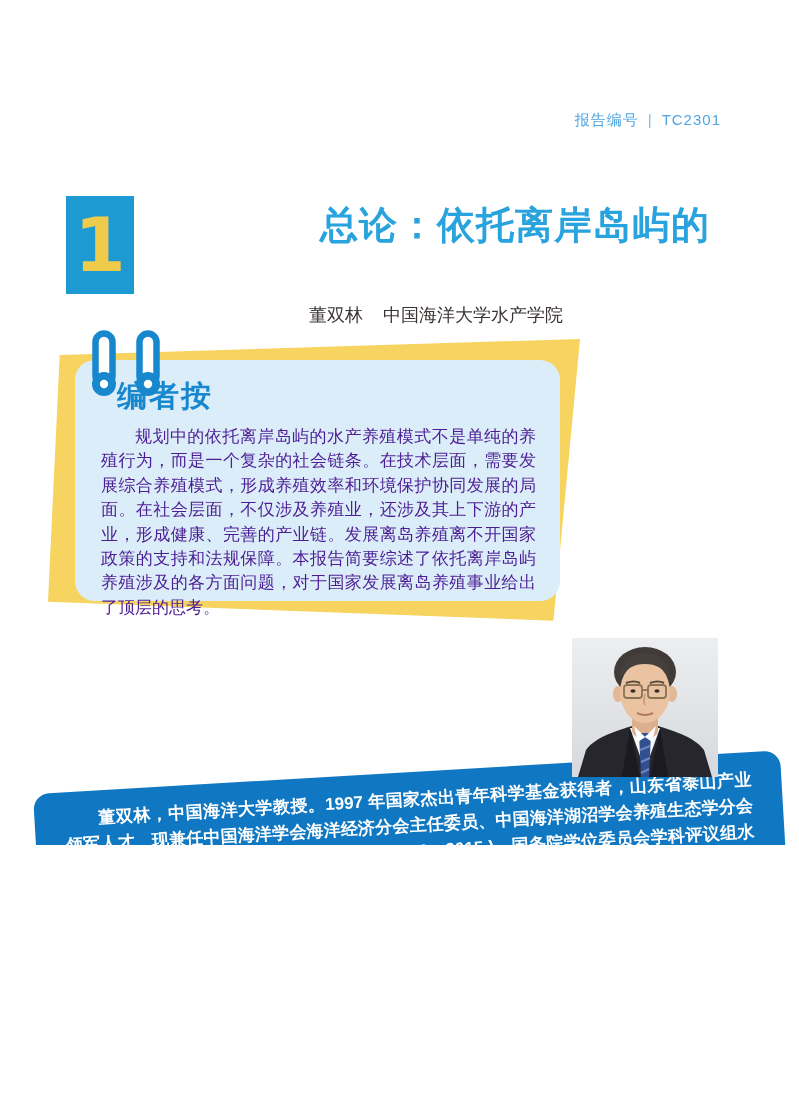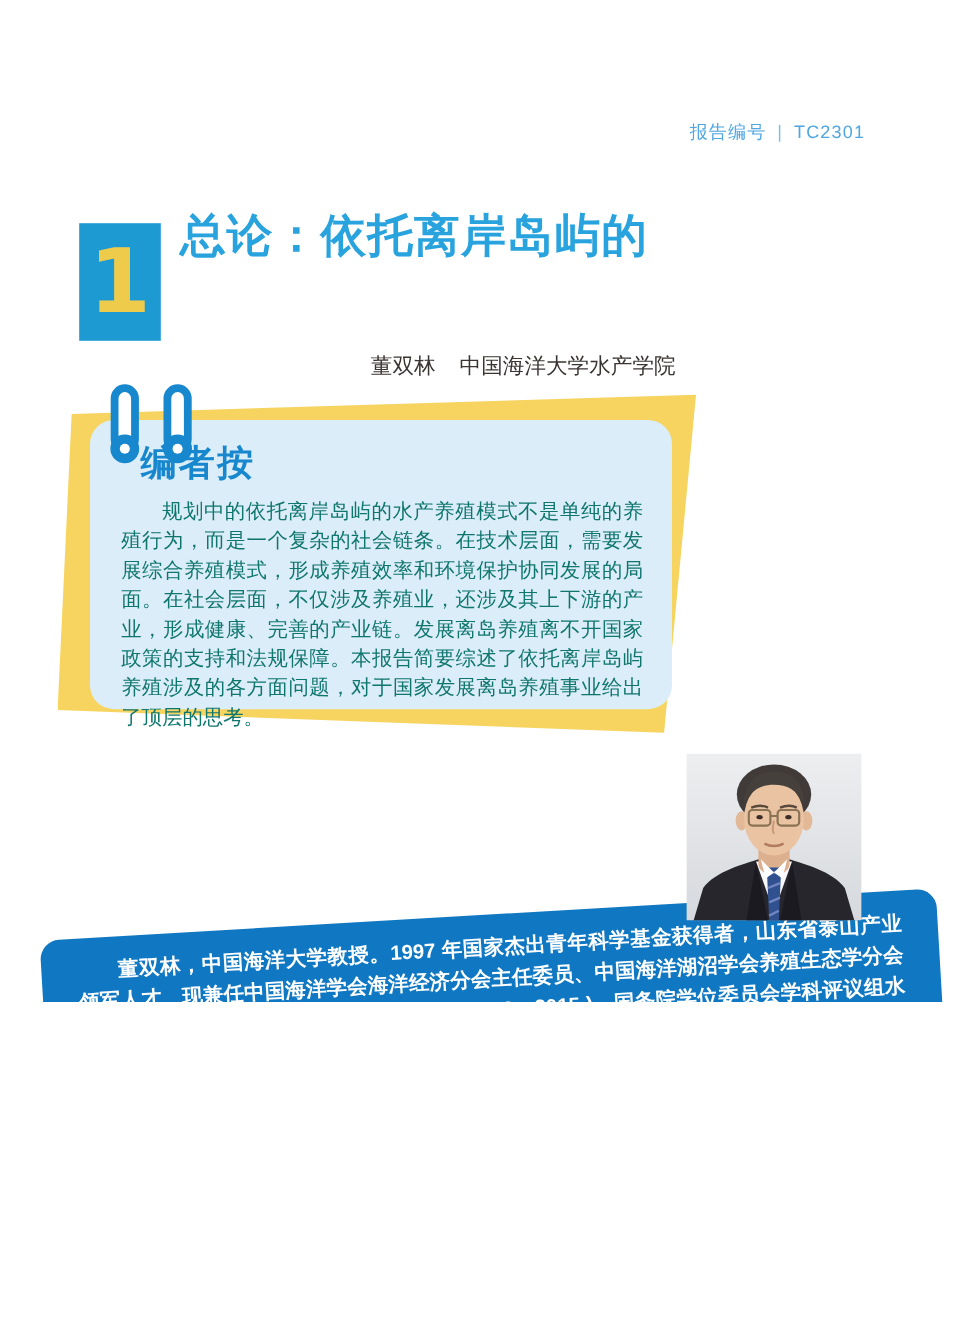--- a/index.html
+++ b/index.html
@@ -1,43 +1,43 @@
 <!DOCTYPE html>
 <html lang="zh"><head>
 <meta charset="utf-8">
 <style>
   html,body{margin:0;padding:0;background:#ffffff;}
   body{font-family:"Liberation Sans", sans-serif;}
-  .page{position:relative;width:799px;height:835px;background:#ffffff;overflow:hidden;margin:0 auto;}
+  .page{position:relative;width:799px;height:835px;background:#ffffff;overflow:hidden;margin:10px auto;}
 
   
   .report-code{position:absolute;top:101px;right:78px;font-size:15px;color:#4FA6E1;letter-spacing:1px;font-weight:400;}
   .report-code .sep{margin:0 9px;color:#7FBCE8;}
 
   
   .chapter-square{position:absolute;left:66px;top:186px;width:68px;height:98px;background:#1E9AD3;
     display:flex;align-items:center;justify-content:center;}
   .chapter-square .num{color:#EFCB4C;font-size:74px;font-weight:800;line-height:1;font-family:"DejaVu Sans","Liberation Sans",sans-serif;}
 
   
-  .title-block{position:absolute;left:150px;top:172px;width:560px;text-align:left;}
+  .title-block{position:absolute;left:150px;top:190px;width:560px;text-align:right;}
   .title-line{font-size:38px;line-height:50px;font-weight:900;color:#29A3DD;letter-spacing:1px;}
   .byline{position:absolute;left:156px;top:293px;width:560px;text-align:center;font-size:18px;color:#3A3432;font-weight:400;}
   .byline .affil{margin-left:20px;}
 
   
   .editor-note{position:absolute;left:48px;top:326px;width:532px;height:292px;}
   .note-yellow{position:absolute;inset:0;background:#F6D45F;
     clip-path:polygon(2.2% 6.5%, 100% 1%, 95% 97.5%, 0% 91%);}
   .note-card{position:absolute;left:27px;top:24px;width:485px;height:241px;background:#DBEDF8;border-radius:20px;}
   .note-pin{position:absolute;top:-10px;width:36px;height:76px;}
   .note-pin.pin-1{left:38px;}
   .note-pin.pin-2{left:82px;}
   .note-heading{margin:16px 0 0 42px;font-size:30px;font-weight:800;color:#1787CE;letter-spacing:2px;}
-  .note-body{margin:8px 24px 0 26px;font-size:17px;line-height:24.4px;color:#0f766e;
+  .note-body{margin:8px 24px 0 26px;font-size:17px;line-height:24.4px;color:#4c1d95;
     text-indent:2em;text-align:justify;font-weight:400;}
 
   
   .author-label{position:absolute;left:64px;top:706px;width:166px;height:52px;}
   .bracket-tl{position:absolute;left:0;top:0;width:26px;height:30px;border-left:2px solid #7FB8E2;border-top:2px solid #7FB8E2;}
   .bracket-br{position:absolute;right:0;bottom:0;width:26px;height:30px;border-right:2px solid #7FB8E2;border-bottom:2px solid #7FB8E2;}
   .label-bar{position:absolute;left:24px;top:28px;width:128px;height:14px;background:#EFEC83;}
   .label-text{position:absolute;left:24px;top:8px;width:128px;text-align:center;font-size:19px;font-weight:800;
     color:#1B87CE;letter-spacing:4px;}
 

